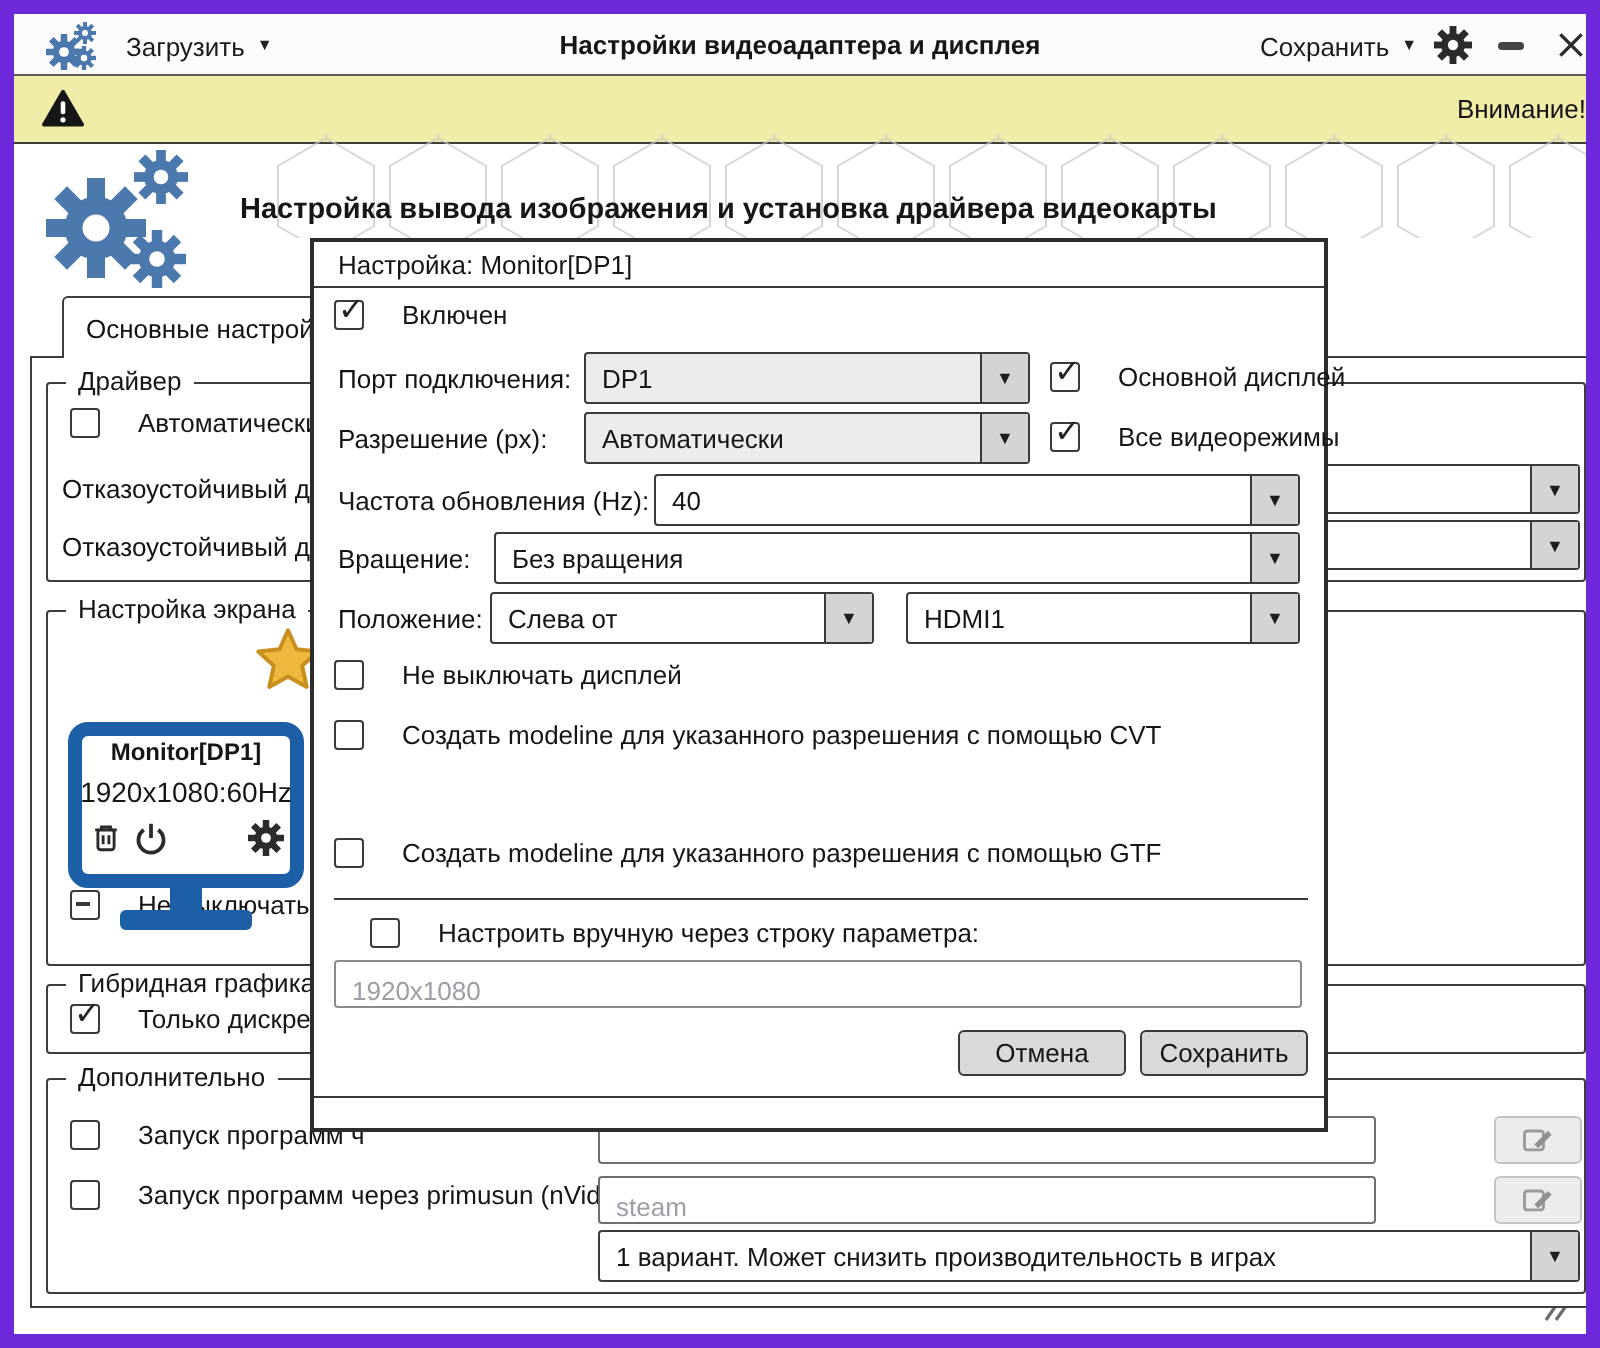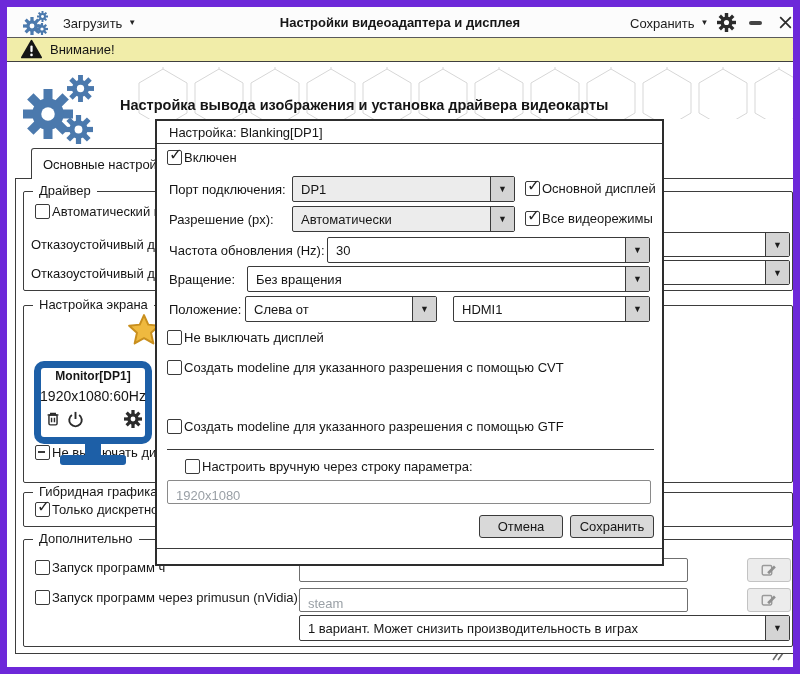--- a/index.html
+++ b/index.html
@@ -8,27 +8,27 @@
   .app { position:relative; width:800px; height:674px; background:#fff; border:7px solid #6d28d9; overflow:hidden; }
   .abs { position:absolute; }
 
   
   .topbar { position:absolute; left:0; top:0; width:100%; height:31px; background:#fcfcfc; border-bottom:1.5px solid #5a5a5a; }
   .tb-text { font-size:13px; color:#1c1c1c; display:flex; align-items:center; gap:6px; cursor:default; }
   .caret { font-size:8px; color:#222; line-height:1; }
   .win-title { position:absolute; left:0; right:0; top:8px; text-align:center; font-size:13px; font-weight:bold; }
 
   
-  .warnbar { position:absolute; left:0; top:31px; width:100%; height:24px; background:#f1eda9; border-bottom:1.5px solid #3f3f3f; display:flex; align-items:center; }
+  .warnbar { position:absolute; left:0; top:31px; width:100%; height:34px; background:#f1eda9; border-bottom:1.5px solid #3f3f3f; display:flex; align-items:center;justify-content:space-between; }
 
   
   .lab { font-size:13px; white-space:nowrap; color:#141414; }
   .group { position:absolute; border:1.6px solid #3d3d3d; border-radius:2px; background:transparent; }
   .legend { position:absolute; top:-9px; left:9px; background:#fff; padding:0 6px; font-size:13px; white-space:nowrap; }
-  .cb { position:absolute; display:flex; align-items:center; gap:2px; font-size:13px; white-space:nowrap; }
+  .cb { position:absolute; display:flex; align-items:center; gap:19px; font-size:13px; white-space:nowrap; }
   .cbox { width:15px; height:15px; min-width:15px; border:1.7px solid #3a3a3a; border-radius:2px; background:#fff; position:relative; }
   .cbox.checked::after { content:"✓"; position:absolute; left:1px; top:-6px; font-size:16px; font-weight:bold; color:#222; }
   .cbox.indet::after { content:""; position:absolute; left:2px; top:5px; width:7px; height:2.4px; background:#3a3a3a; }
   .combo { position:absolute; border:1.6px solid #3a3a3a; border-radius:2px; background:#fff; display:flex; align-items:stretch; }
   .combo.gray { background:#ececec; }
   .combo .val { flex:1; display:flex; align-items:center; padding:0 8px; font-size:13px; white-space:nowrap; overflow:hidden; }
   .combo .arr { width:24px; border-left:1.6px solid #3a3a3a; background:#d4d4d4; display:flex; align-items:center; justify-content:center; }
   .combo .arr::after { content:"▼"; font-size:9px; color:#1d1d1d; }
   .inputbox { position:absolute; border:1.4px solid #6f6f6f; border-radius:2px; background:#fff; display:flex; align-items:flex-end; }
   .inputbox input { width:100%; border:0; outline:0; background:transparent; font:13px "Liberation Sans","DejaVu Sans",sans-serif; padding:0 8px; color:#222; }
@@ -255,21 +255,21 @@
   <div class="combo" style="left:292px;top:608px;width:491px;height:26px;z-index:2">
     <span class="val">1 вариант. Может снизить производительность в играх</span>
     <span class="arr"></span>
   </div>
 
   <svg class="grip" width="18" height="16">
     <path d="M6 15 L15 2 M11 15 L16 8" stroke="#6c6c6c" stroke-width="1.6" fill="none"></path>
   </svg>
 
   <div class="dialog">
-    <div class="dlg-title">Настройка: Blanking[DP1]</div>
+    <div class="dlg-title">Настройка: Monitor[DP1]</div>
 
     <div class="cb" style="left:10px;top:29px">
       <span class="cbox checked"></span>
       <span>Включен</span>
     </div>
 
     <div class="abs lab" style="left:12px;top:61px">Порт подключения:</div>
     <div class="combo gray" style="left:135px;top:55px;width:223px;height:26px">
       <span class="val">DP1</span>
       <span class="arr"></span>
@@ -284,21 +284,21 @@
       <span class="val">Автоматически</span>
       <span class="arr"></span>
     </div>
     <div class="cb" style="left:368px;top:90px">
       <span class="cbox checked"></span>
       <span>Все видеорежимы</span>
     </div>
 
     <div class="abs lab" style="left:12px;top:122px">Частота обновления (Hz):</div>
     <div class="combo" style="left:170px;top:116px;width:323px;height:26px">
-      <span class="val">30</span>
+      <span class="val">40</span>
       <span class="arr"></span>
     </div>
 
     <div class="abs lab" style="left:12px;top:151px">Вращение:</div>
     <div class="combo" style="left:90px;top:145px;width:403px;height:26px">
       <span class="val">Без вращения</span>
       <span class="arr"></span>
     </div>
 
     <div class="abs lab" style="left:12px;top:181px">Положение:</div>

